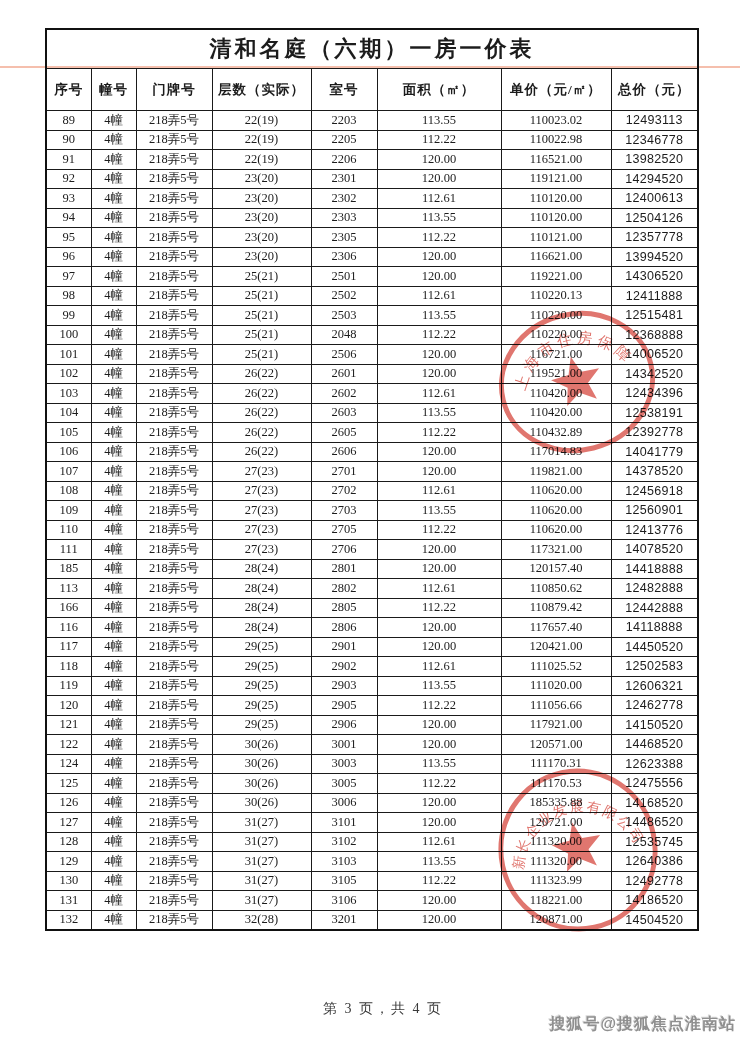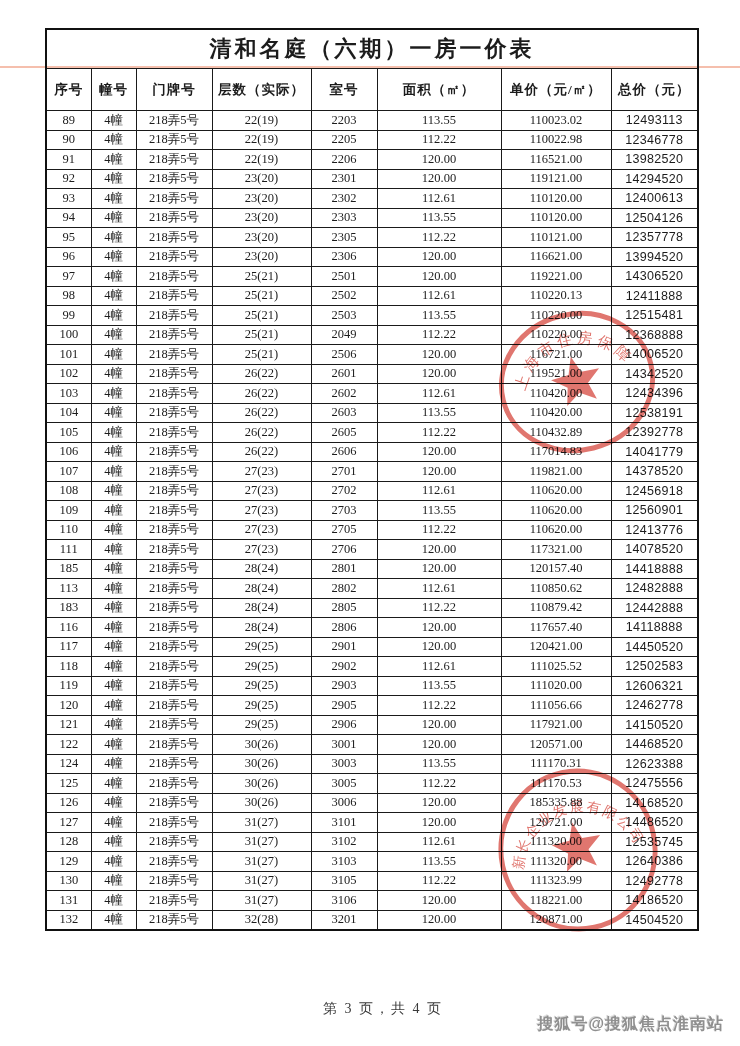--- a/index.html
+++ b/index.html
@@ -15,21 +15,21 @@
   table{border:2px solid #111;}
   tr.title-row th{height:38px;font-size:22px;font-weight:bold;letter-spacing:3px;
        font-family:"Liberation Serif","DejaVu Serif",serif;border-radius:8px;}
   tr.header-row th{height:41px;font-size:13.5px;font-weight:bold;letter-spacing:1px;}
   tbody td{height:17.5px;font-size:12.5px;}
   tbody tr{height:19.5px;}
   td.total{font-family:"Liberation Sans","DejaVu Sans",sans-serif;font-size:12.5px;
        letter-spacing:0.3px;}
   .footer-page{position:absolute;left:13px;top:1000px;width:740px;text-align:center;
        font-size:14px;letter-spacing:2px;color:#3a3a3a;}
-  .watermark{position:absolute;right:16px;top:1014px;
+  .watermark{position:absolute;right:4px;top:1014px;
        font-family:"Liberation Sans","DejaVu Sans",sans-serif;
        font-size:16px;font-weight:bold;letter-spacing:1px;color:#8f8f8f;
        text-shadow:1px 1px 0 #ffffff,-1px -1px 0 #d8d8d8;}
   .stamp{position:absolute;pointer-events:none;mix-blend-mode:multiply;opacity:0.8;}
   .stamp svg{display:block;}
   .stamp1{left:496px;top:308px;transform:rotate(-14deg);}
   .stamp2{left:497px;top:766px;transform:rotate(-12deg);}
 </style>
 </head>
 <body>
@@ -174,21 +174,21 @@
             <td>2503</td>
             <td>113.55</td>
             <td>110220.00</td>
             <td class="total">12515481</td>
           </tr>
           <tr>
             <td>100</td>
             <td>4幢</td>
             <td>218弄5号</td>
             <td>25(21)</td>
-            <td>2049</td>
+            <td>2048</td>
             <td>112.22</td>
             <td>110220.00</td>
             <td class="total">12368888</td>
           </tr>
           <tr>
             <td>101</td>
             <td>4幢</td>
             <td>218弄5号</td>
             <td>25(21)</td>
             <td>2506</td>
@@ -310,21 +310,21 @@
             <td>113</td>
             <td>4幢</td>
             <td>218弄5号</td>
             <td>28(24)</td>
             <td>2802</td>
             <td>112.61</td>
             <td>110850.62</td>
             <td class="total">12482888</td>
           </tr>
           <tr>
-            <td>183</td>
+            <td>166</td>
             <td>4幢</td>
             <td>218弄5号</td>
             <td>28(24)</td>
             <td>2805</td>
             <td>112.22</td>
             <td>110879.42</td>
             <td class="total">12442888</td>
           </tr>
           <tr>
             <td>116</td>

